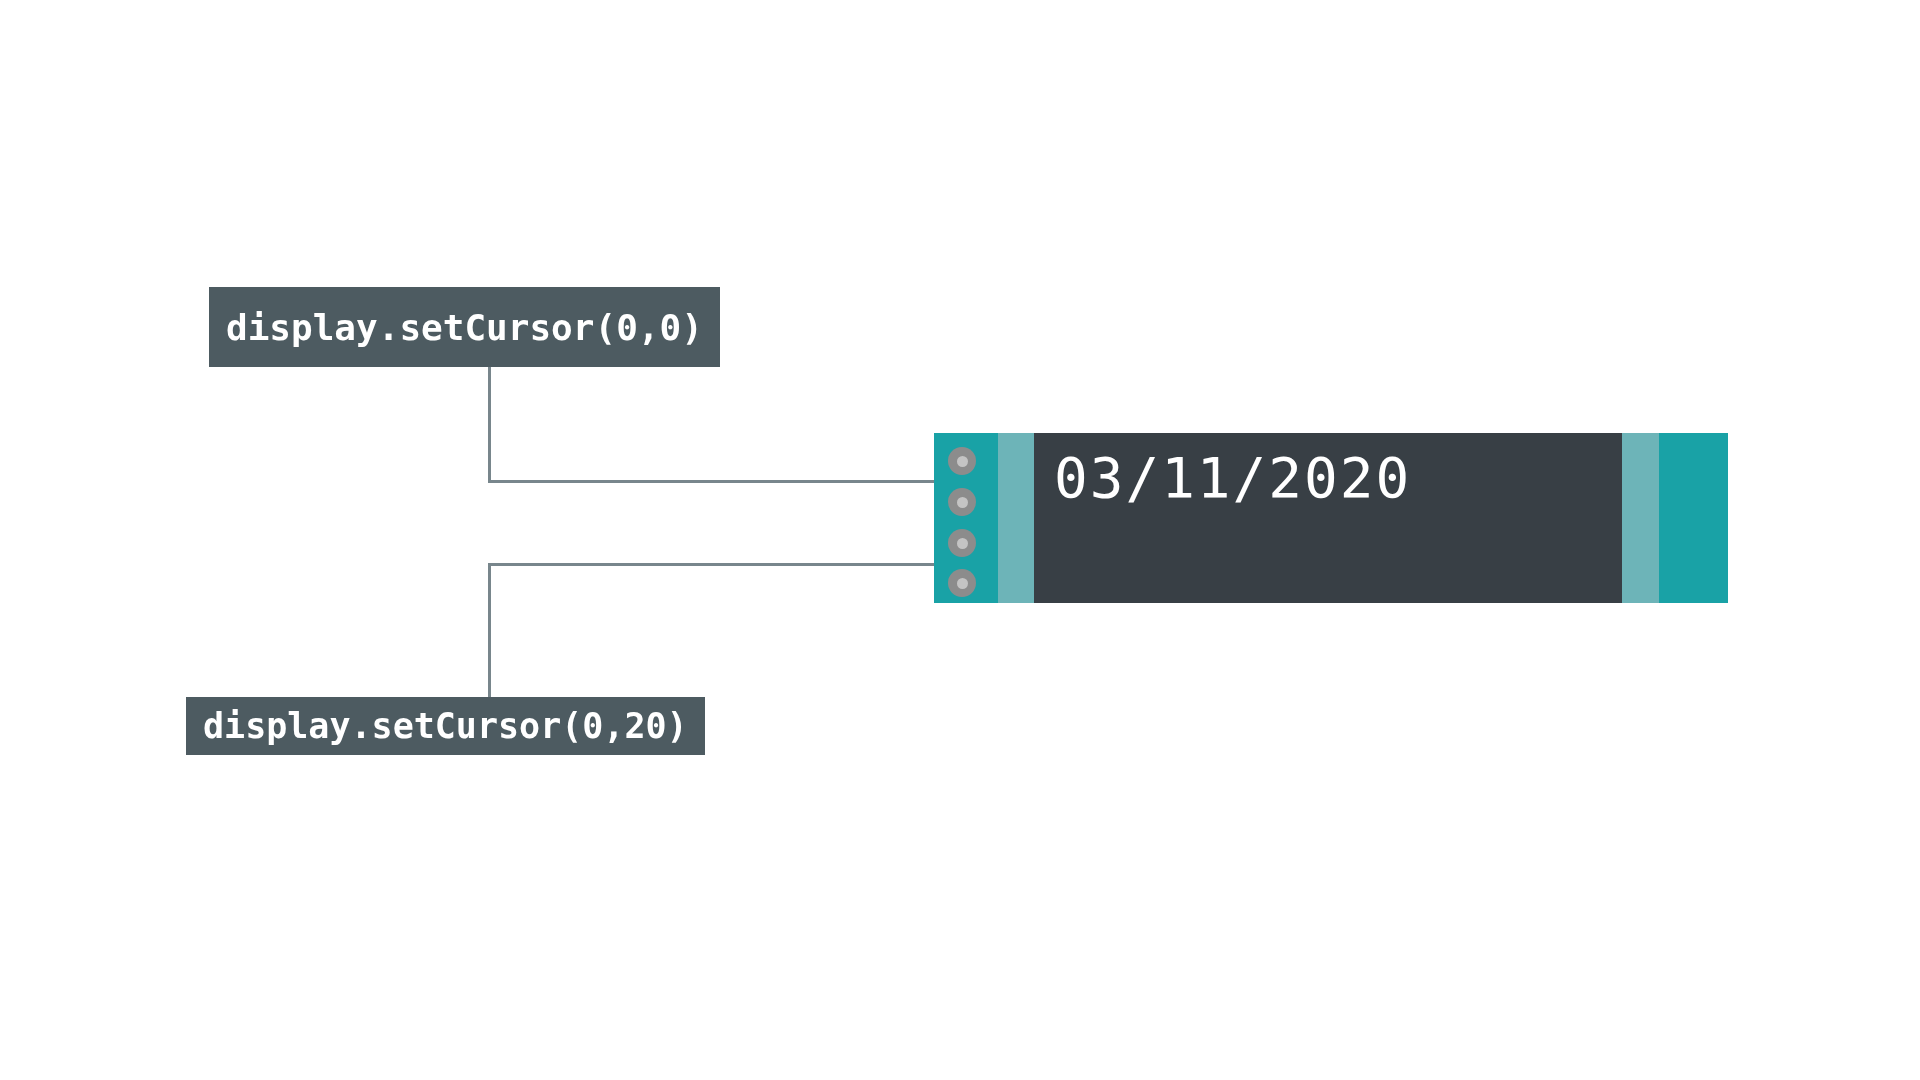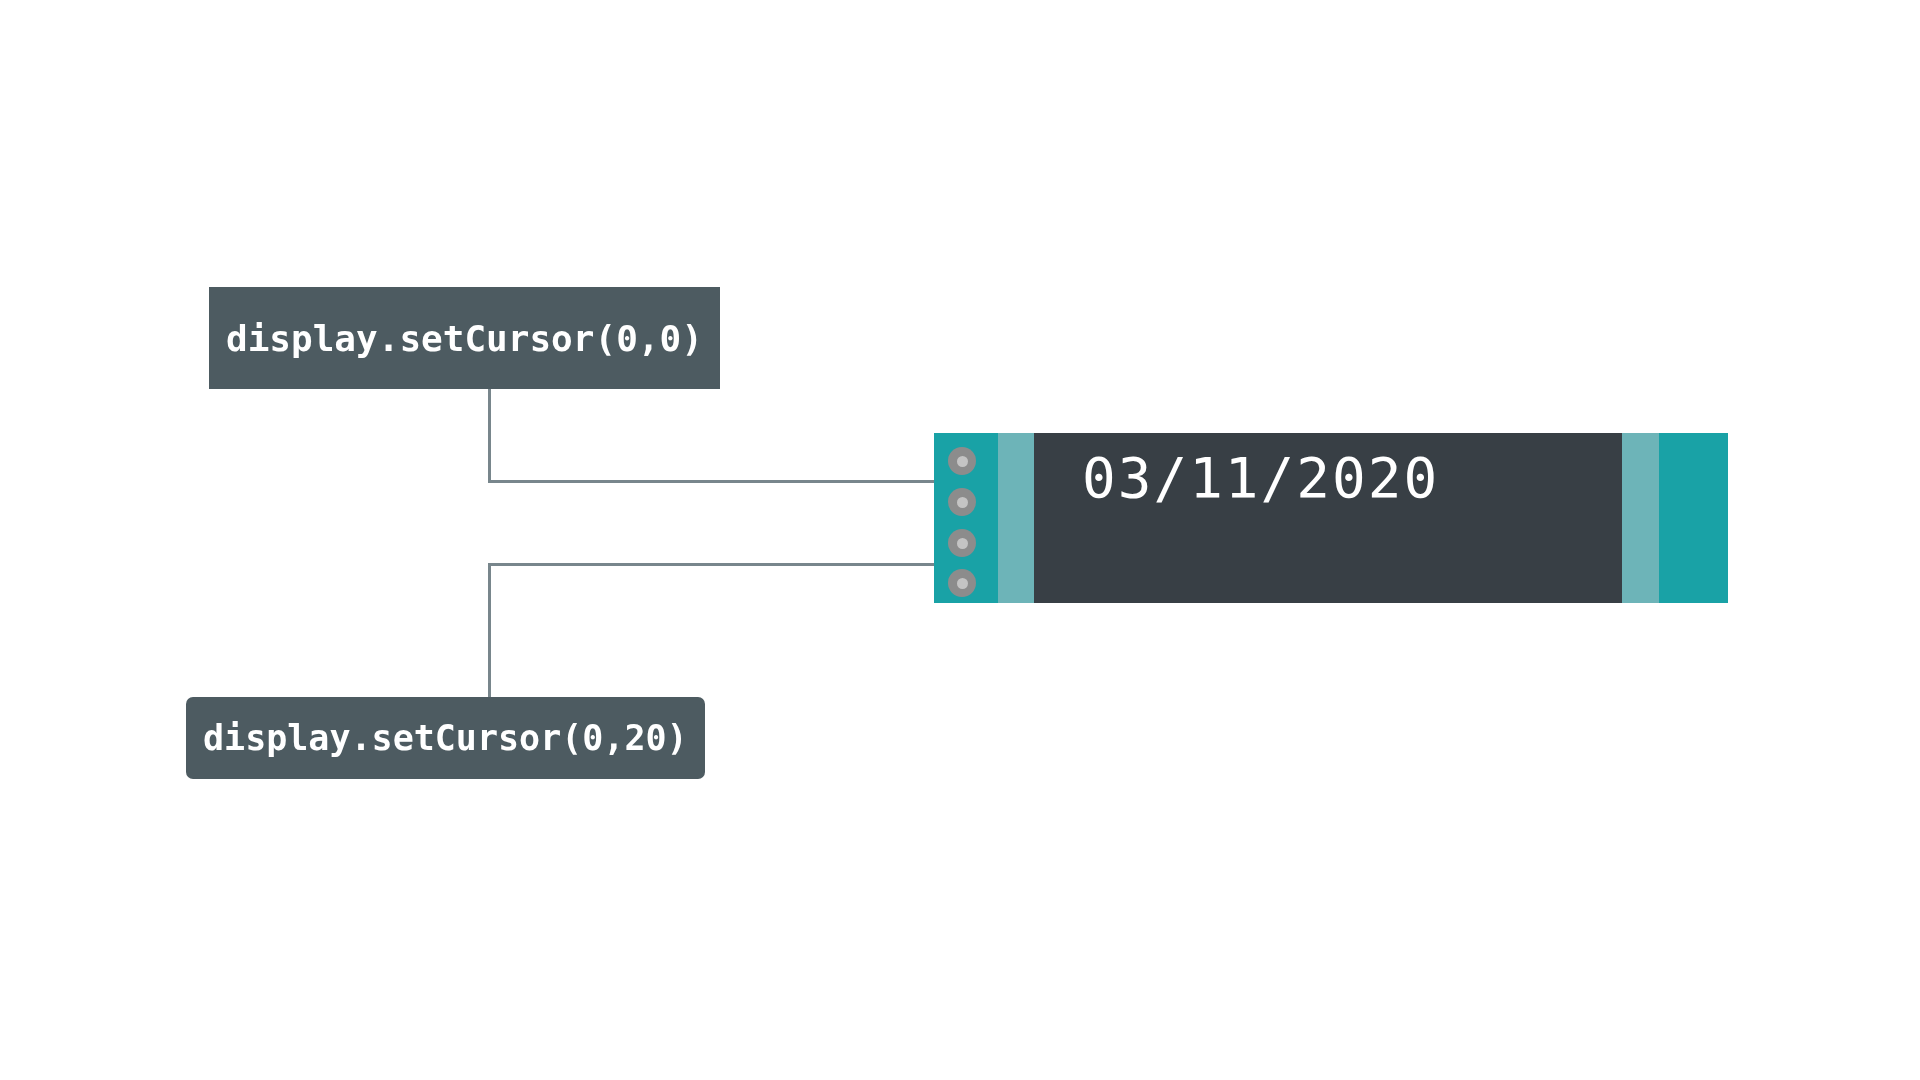--- a/index.html
+++ b/index.html
@@ -31,30 +31,29 @@
     font-weight: bold;
     white-space: nowrap;
     display: flex;
     align-items: center;
     letter-spacing: 0px;
   }
   #callout-top {
     left: 209px;
     top: 287px;
     height: 76px;
-    padding: 13px 17px;
+    padding: 2px 17px;
     font-size: 36px;
   }
   #callout-bottom {
     left: 186px;
     top: 697px;
     height: 58px;
-    padding: 12px 17px;
+    padding: 0 17px;
     font-size: 35px;
-    border-radius: 7px;
   }
 
   
   .leader-seg {
     position: absolute;
     background: #78868c;
   }
   .leader-v { width: 3px; }
   .leader-h { height: 3px; }
 
@@ -135,21 +134,20 @@
   #screw-3 { top: 96px; }
   #screw-4 { top: 136px; }
 
   
   #screen-lines {
     position: absolute;
     left: 20px;
     top: 10px;
     display: flex;
     flex-direction: row;
-    margin-left: 28px;
   }
   .screen-line {
     font-family: "DejaVu Sans Mono", monospace;
     color: #ffffff;
     font-size: 56px;
     line-height: 70px;
     letter-spacing: 2px;
     white-space: pre;
     font-weight: normal;
   }

